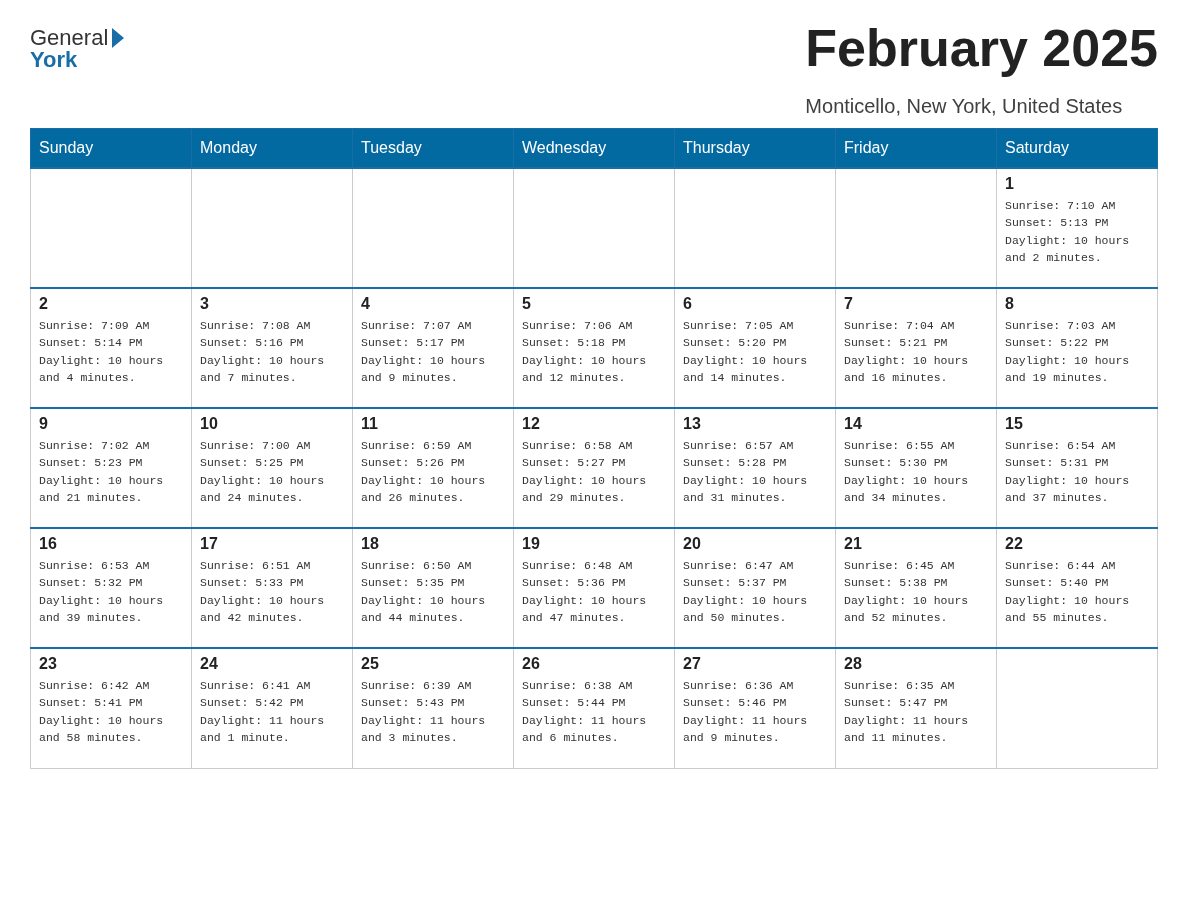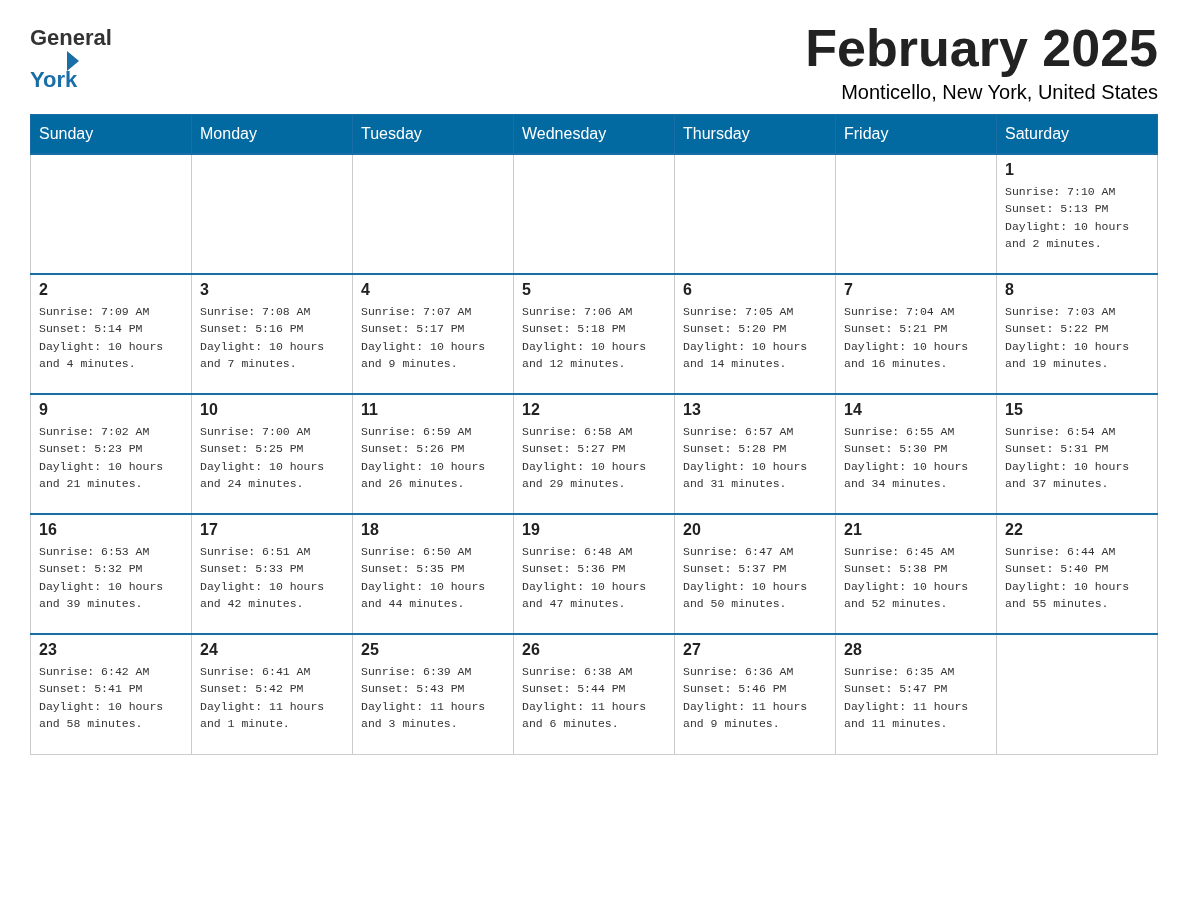--- a/index.html
+++ b/index.html
@@ -17,53 +17,52 @@
       margin-bottom: 10px;
     }
     .logo {
       display: flex;
       flex-direction: column;
       align-items: flex-start;
       padding-top: 5px;
     }
     .logo-general {
       font-size: 22px;
-      font-weight: bold;
+      font-weight: normal;
       color: #333;
       display: flex;
       align-items: center;
-      flex-direction: column;
     }
     .logo-arrow {
       width: 0;
       height: 0;
       border-left: 12px solid #1a6ea8;
       border-top: 10px solid transparent;
       border-bottom: 10px solid transparent;
       margin-left: 4px;
     }
     .logo-blue {
       font-size: 22px;
       font-weight: bold;
       color: #1a6ea8;
       margin-top: -4px;
     }
     .title-section {
-      text-align: right;
+      text-align: left;
     }
     .month-title {
       font-size: 52px;
       font-weight: bold;
       color: #222;
       line-height: 1.1;
     }
     .location {
       font-size: 20px;
-      color: #000000;
-      margin-top: 4px;
+      color: #404040;
+      margin-top: 18px;
     }
     .calendar {
       width: 100%;
       border-collapse: collapse;
       table-layout: fixed;
     }
     .calendar th {
       background-color: #0369a1;
       color: #fff;
       padding: 10px 8px;

